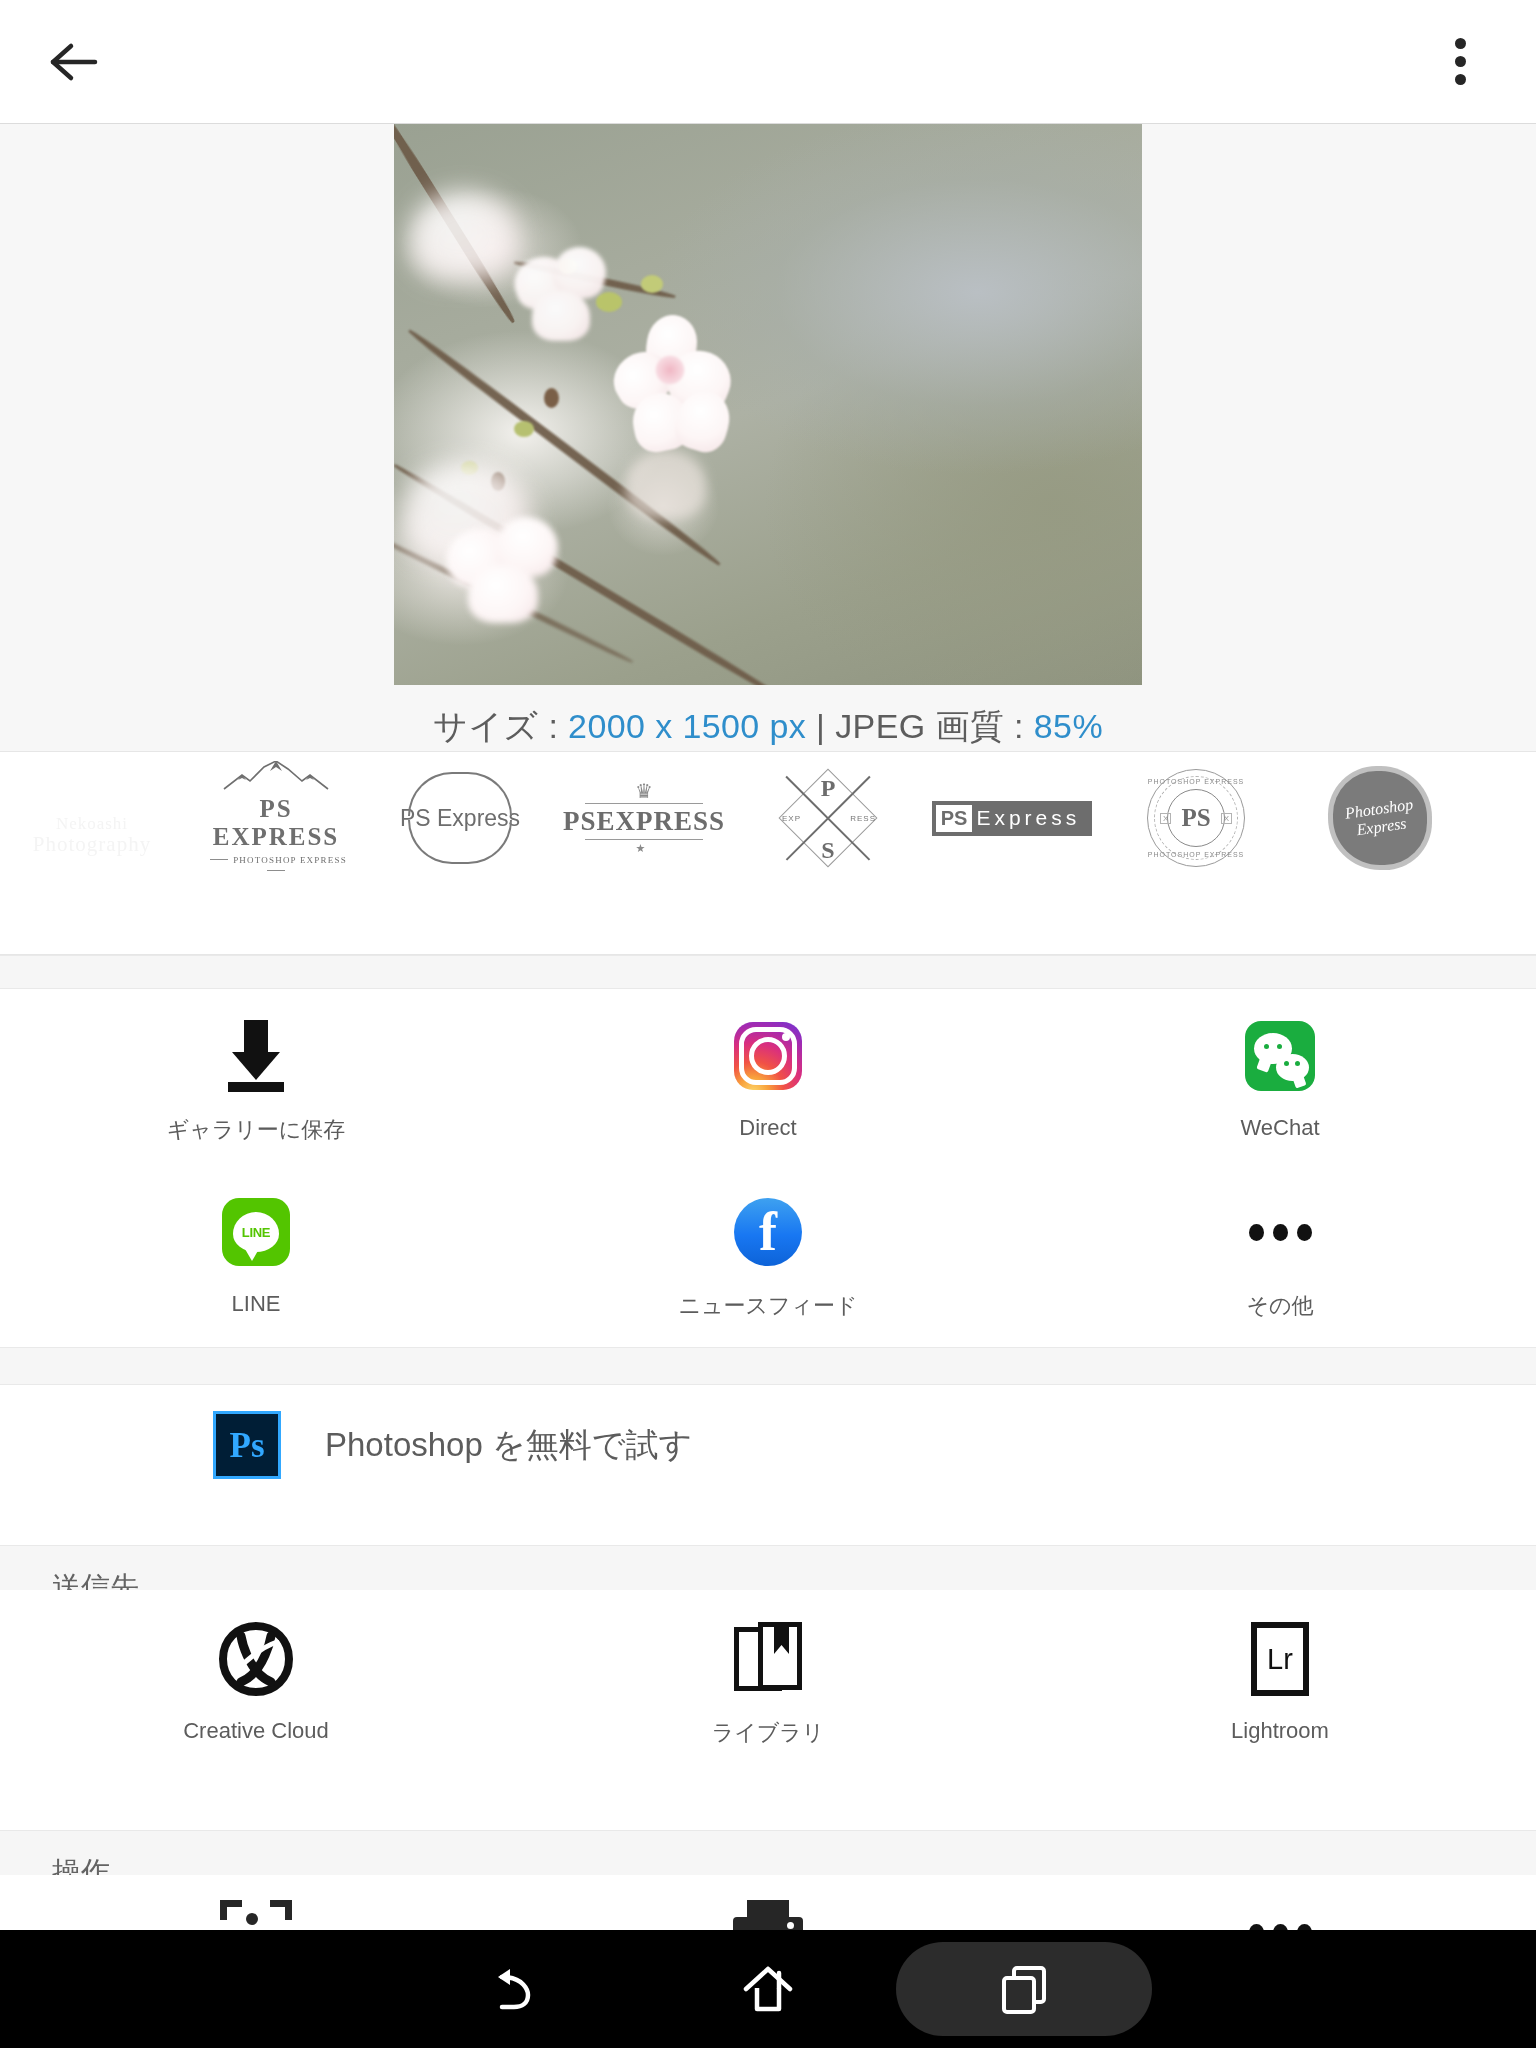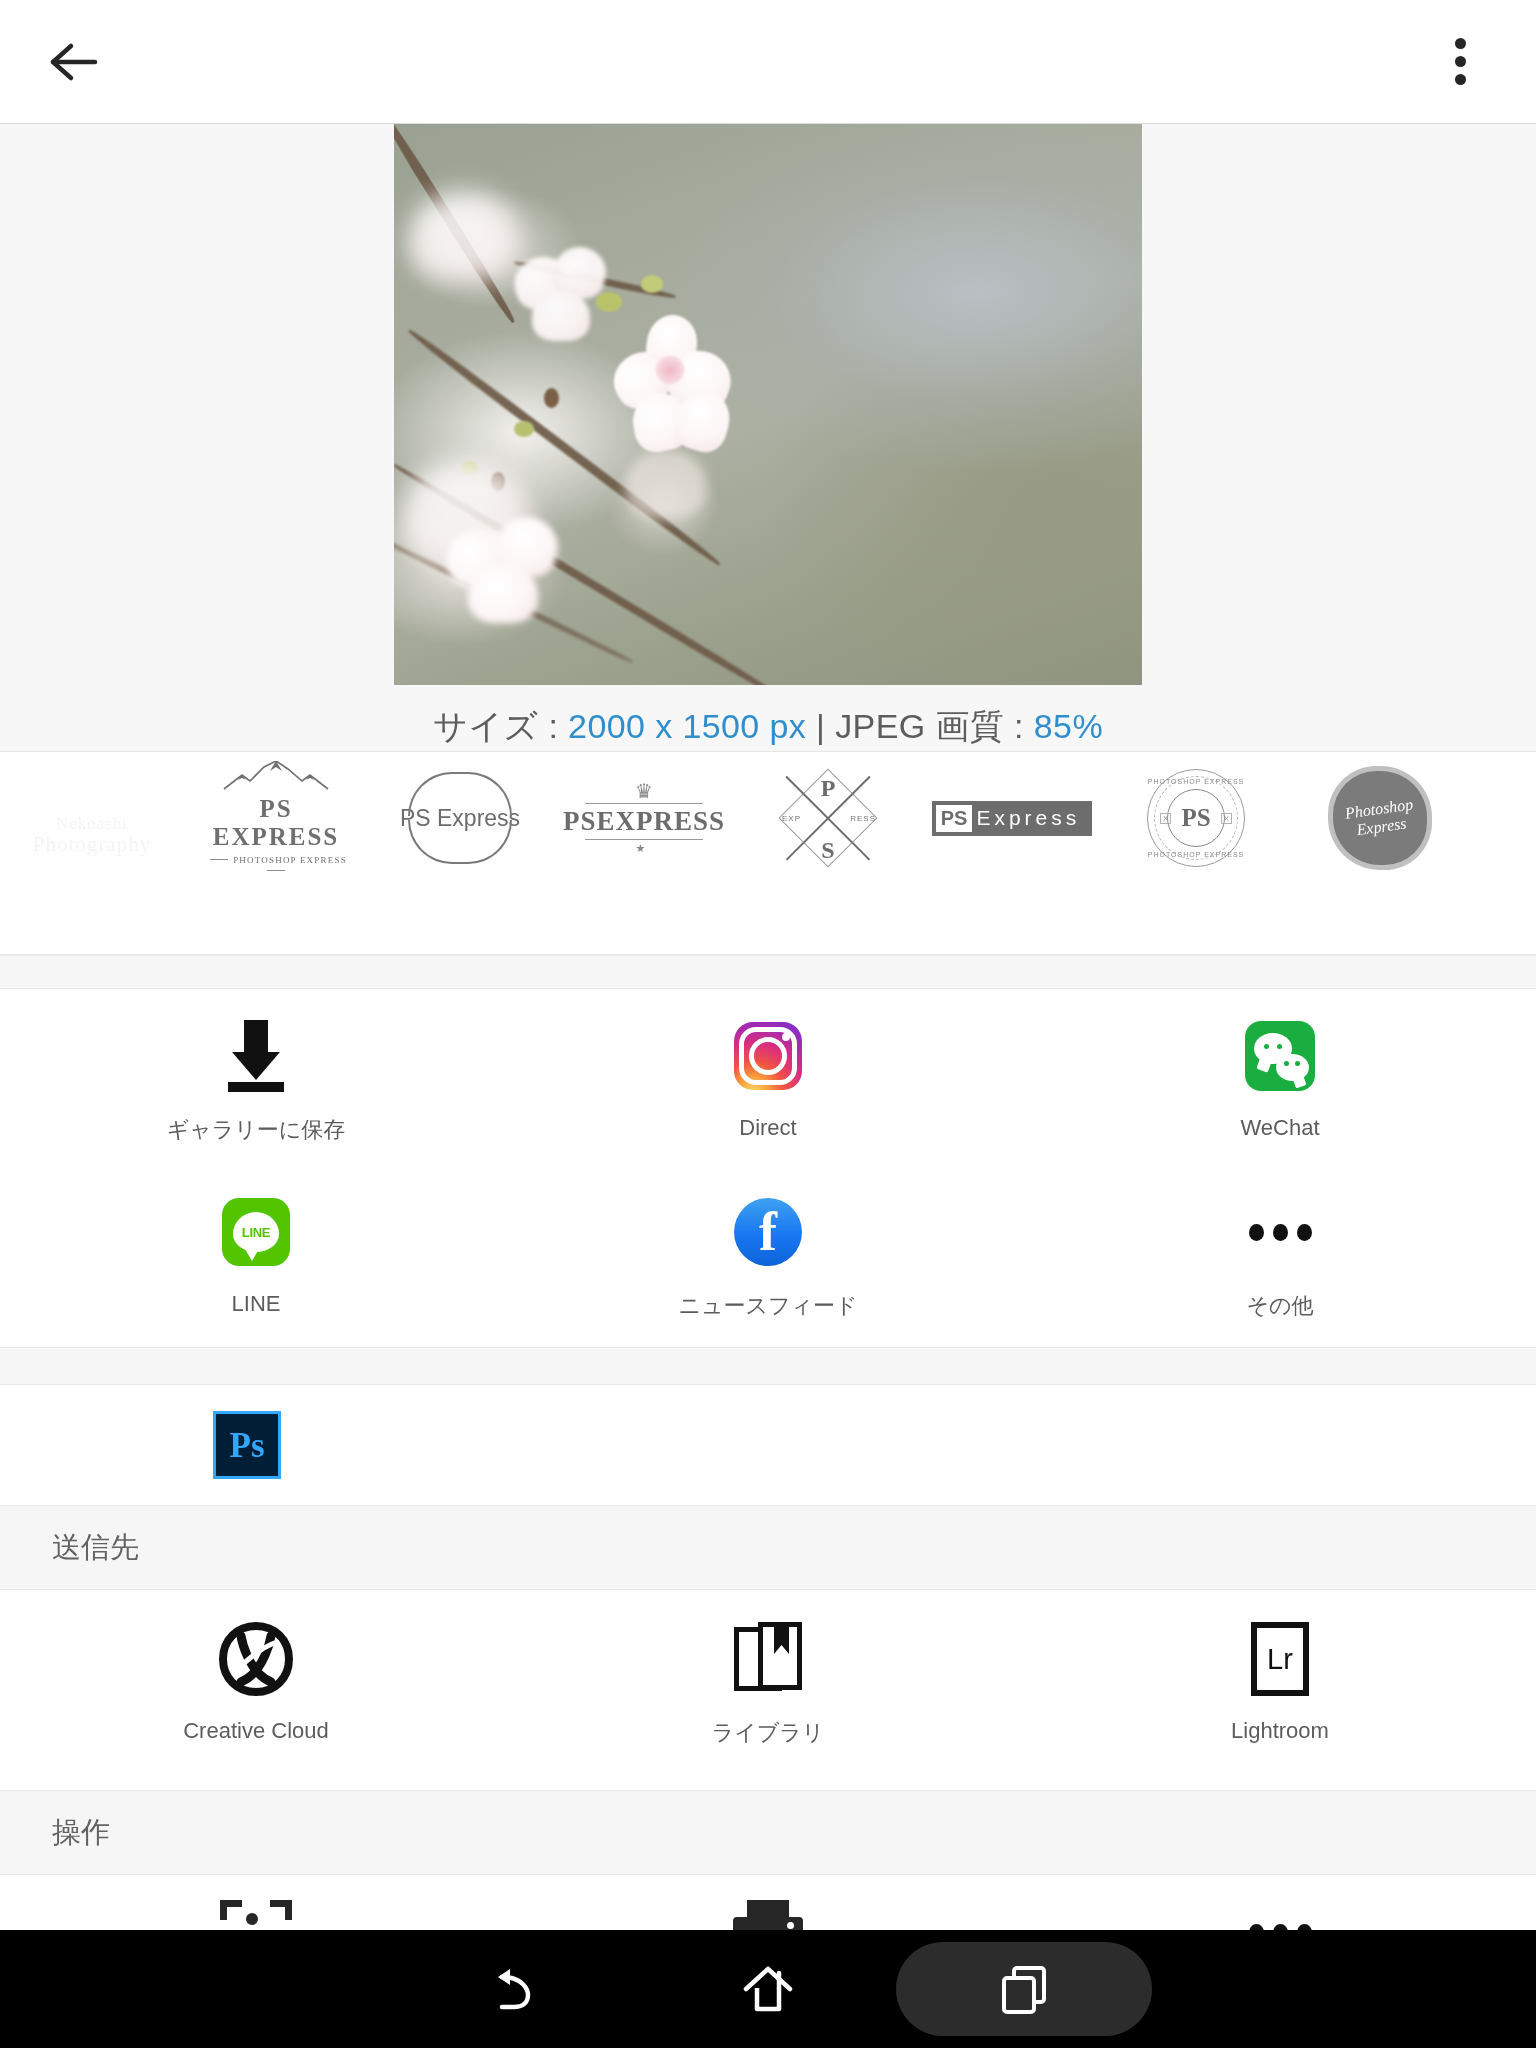--- a/index.html
+++ b/index.html
@@ -183,21 +183,21 @@
   .dots3 i { width:15px; height:17px; background:#111; border-radius:50%; display:block; }
 
   
   .ps-row { position:absolute; left:0; width:1536px; background:#fff; display:flex; align-items:center; padding-left: 213px; cursor:pointer; }
   .ps-badge { width:68px; height:68px; background:#001e36; border:3px solid #31a8ff; display:flex; align-items:center; justify-content:center; }
   .ps-badge span { color:#31a8ff; font-size:35px; font-weight:700; font-family:"Liberation Serif", serif; line-height:1; }
   .ps-row .txt { margin-left: 44px; font-size: 33px; color:#5c5c5c; }
 
   
   .sec-hd { position:absolute; left:0; width:1536px; background:#f6f6f6; border-top:1px solid #e9e9e9; border-bottom:1px solid #e9e9e9;
-            display:flex; align-items:center; padding-left: 52px; }
+            display:flex; align-items:center; padding-left: 52px; margin-top: 40px; }
   .sec-hd span { font-size: 29px; color:#636363; }
 
   .lr { width:58px; height:74px; border:6px solid #111; display:flex; align-items:center; justify-content:center; background:#fff; }
   .lr span { font-size:29px; color:#111; font-weight:400; font-family:"Liberation Sans", sans-serif; }
 
   .lib { position:relative; width:68px; height:74px; }
   .lib .back { position:absolute; left:0; top:5px; width:48px; height:64px; border:5px solid #111; background:#fff; }
   .lib .front { position:absolute; right:0; top:0; width:44px; height:68px; border:5px solid #111; background:#fff; }
   .lib .bm { position:absolute; right:13px; top:0; width:15px; height:32px; background:#111; clip-path: polygon(0 0, 100% 0, 100% 100%, 50% 72%, 0 100%); }
 
@@ -469,20 +469,21 @@
       </div>
     </div>
   </div>
 
   <div class="sep" style="top:1347px;height:38px;"></div>
 
   <div class="ps-row" style="top:1385px;height:120px;">
     <div class="ps-badge">
       <span>Ps</span>
     </div>
+    <div class="txt">Photoshop を無料で試す</div>
   </div>
 
   <div class="sec-hd" style="top:1505px;height:85px;">
     <span>送信先</span>
   </div>
 
   <div class="share-block" style="top:1590px;height:200px;">
     <div class="grid3" style="padding-top:30px;">
 
       <div class="cell">

